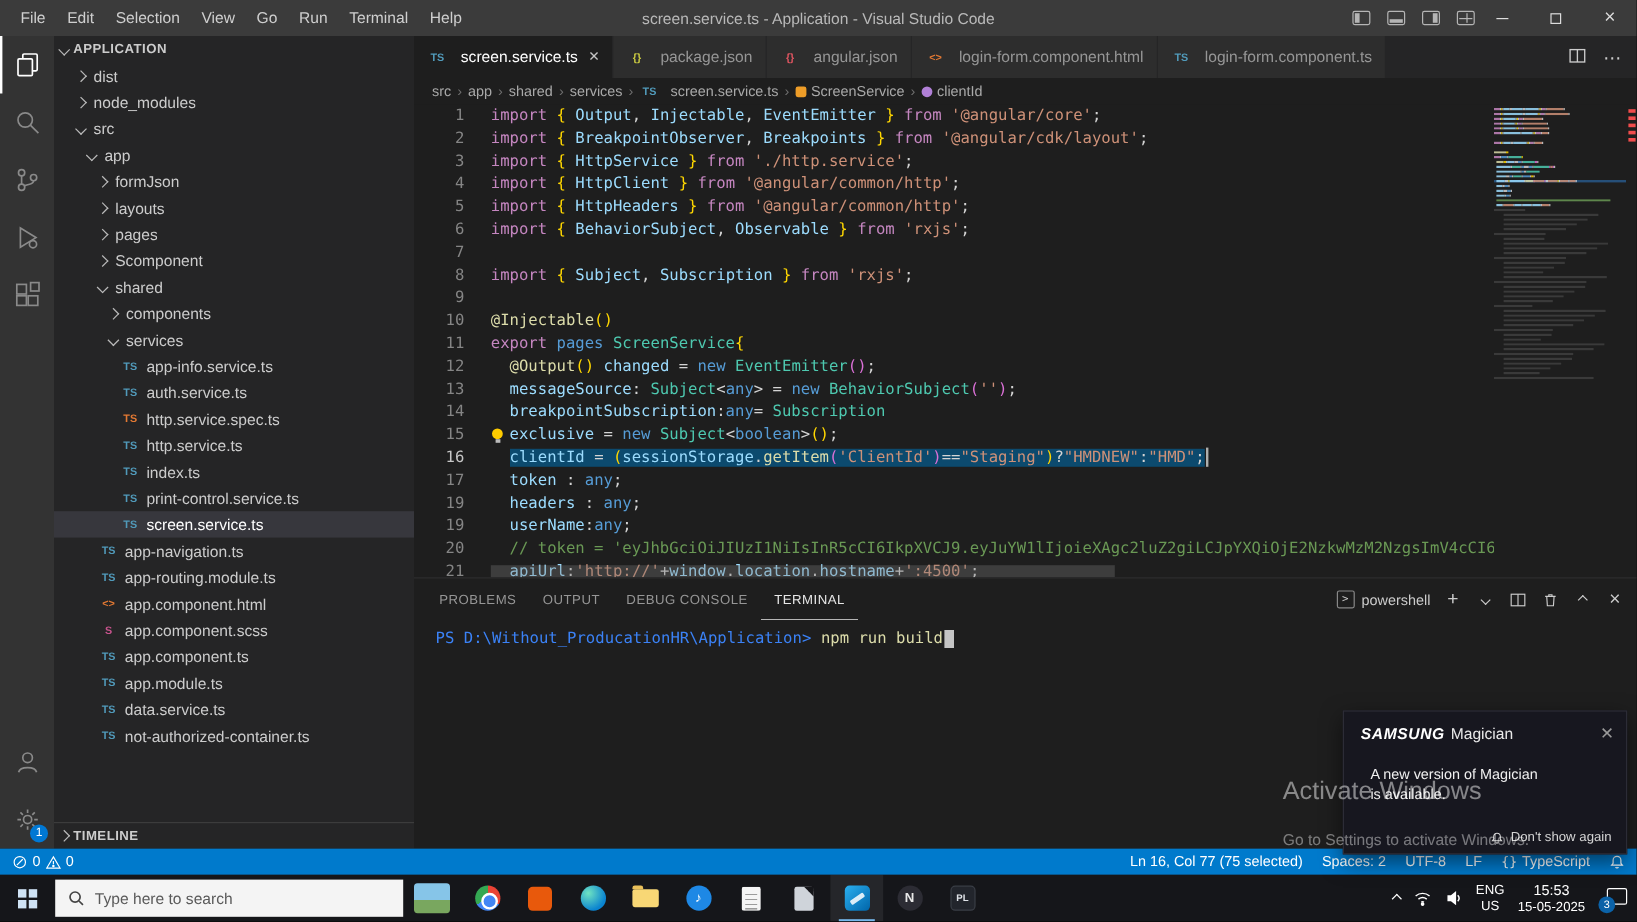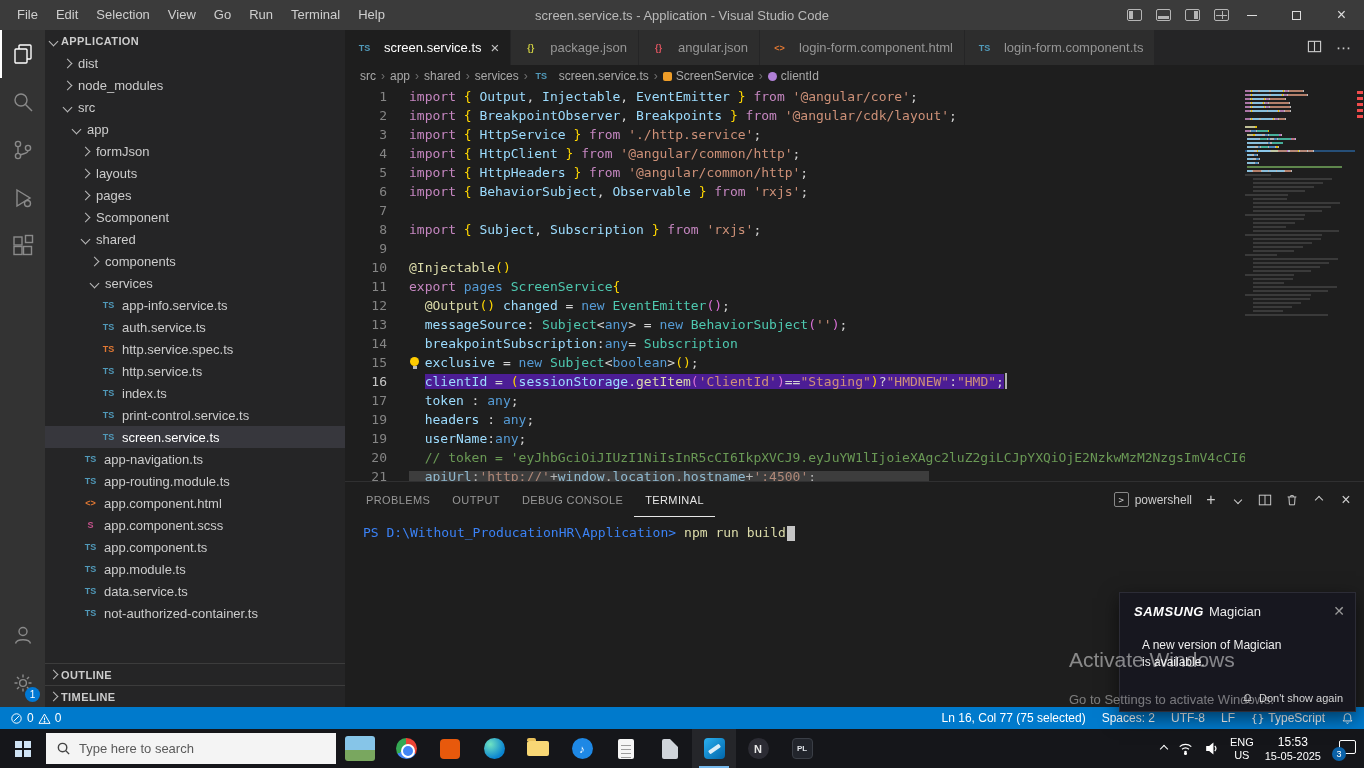--- a/index.html
+++ b/index.html
@@ -80,21 +80,21 @@
   .sym-prop{background:#b180d7;border-radius:50%}
 
   
   .editor{position:relative;flex:1;overflow:hidden;display:flex;font-family:"DejaVu Sans Mono",monospace;
           font-size:13px;line-height:19px;background:#1e1e1e}
   .gutter{width:64px;flex:none;text-align:right;padding-right:22px;color:#858585}
   .ln{height:19px}
   .ln.active{color:#c6c6c6}
   .code{flex:1;min-width:0;overflow:hidden;color:#d4d4d4;position:relative}
   .code-line{height:19px;white-space:pre;position:relative}
-  .toks.sel{background:#4c1d95}
+  .toks.sel{background:#0c4a6e}
   .caret{display:inline-block;width:2px;height:16px;background:#aeafad;vertical-align:text-bottom;margin-left:1px}
   .bulb{position:absolute;left:1px;top:4px;width:9px;height:9px;background:#ffcc00;border-radius:50%}
   .bulb::after{content:"";position:absolute;left:2.5px;top:9px;width:4px;height:3px;background:#bbb}
   .tk-kw{color:#c586c0}.tk-kw2{color:#569cd6}.tk-b1{color:#ffd700}.tk-b2{color:#da70d6}
   .tk-var{color:#9cdcfe}.tk-type{color:#4ec9b0}.tk-str{color:#ce9178}.tk-fn{color:#dcdcaa}
   .tk-cmt{color:#6a9955}.tk-pun{color:#d4d4d4}
   .hscroll{position:absolute;bottom:0;left:64px;width:520px;height:10px;background:rgba(121,121,121,.35);z-index:5}
 
   
   .minimap{width:110px;flex:none;padding-top:3px;overflow:hidden;cursor:pointer}
@@ -402,24 +402,20 @@
             <span class="tree-label">data.service.ts</span>
           </div>
           <div class="tree-row" style="padding-left: 37px;">
             <span class="fi fi-ts">TS</span>
             <span class="tree-label">not-authorized-container.ts</span>
           </div>
         </div>
       <div class="sb-bottom">
         <div class="sb-section">
           <span class="chev"></span>
-          <span>OUTLINE</span>
-        </div>
-        <div class="sb-section">
-          <span class="chev"></span>
           <span>TIMELINE</span>
         </div>
       </div>
     </div>
 
     <div class="editor-col">
 
       <div class="tabbar">
         <div class="tab active">
           <span class="fi fi-ts">TS</span>

